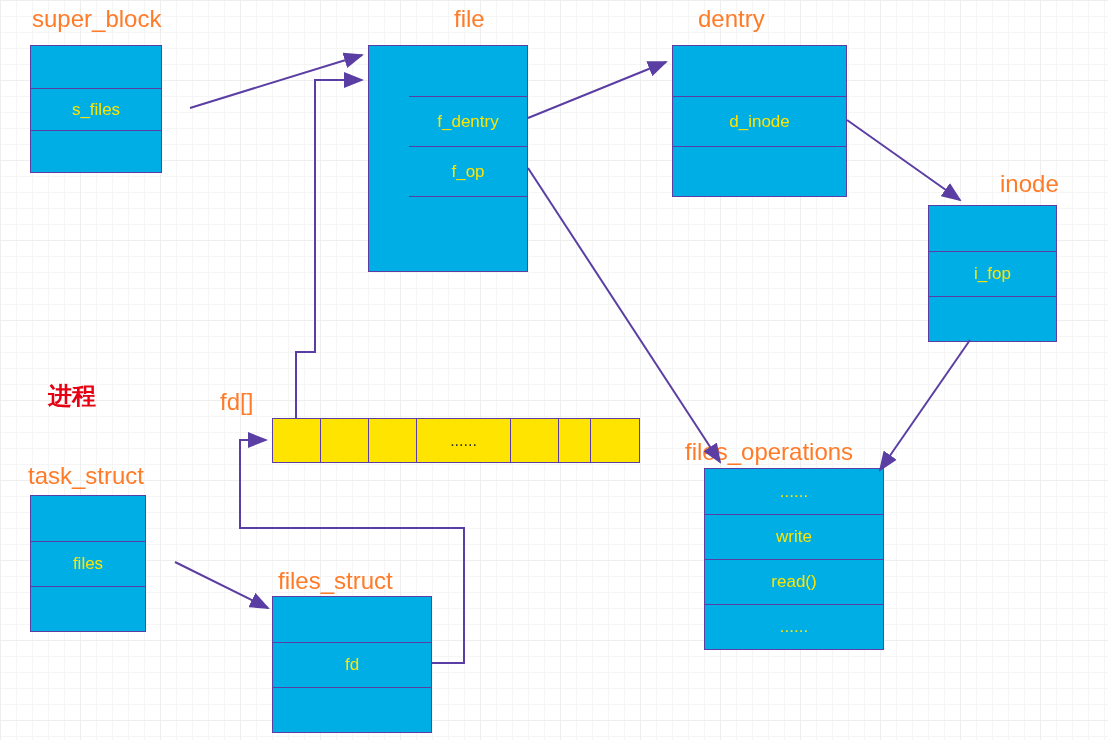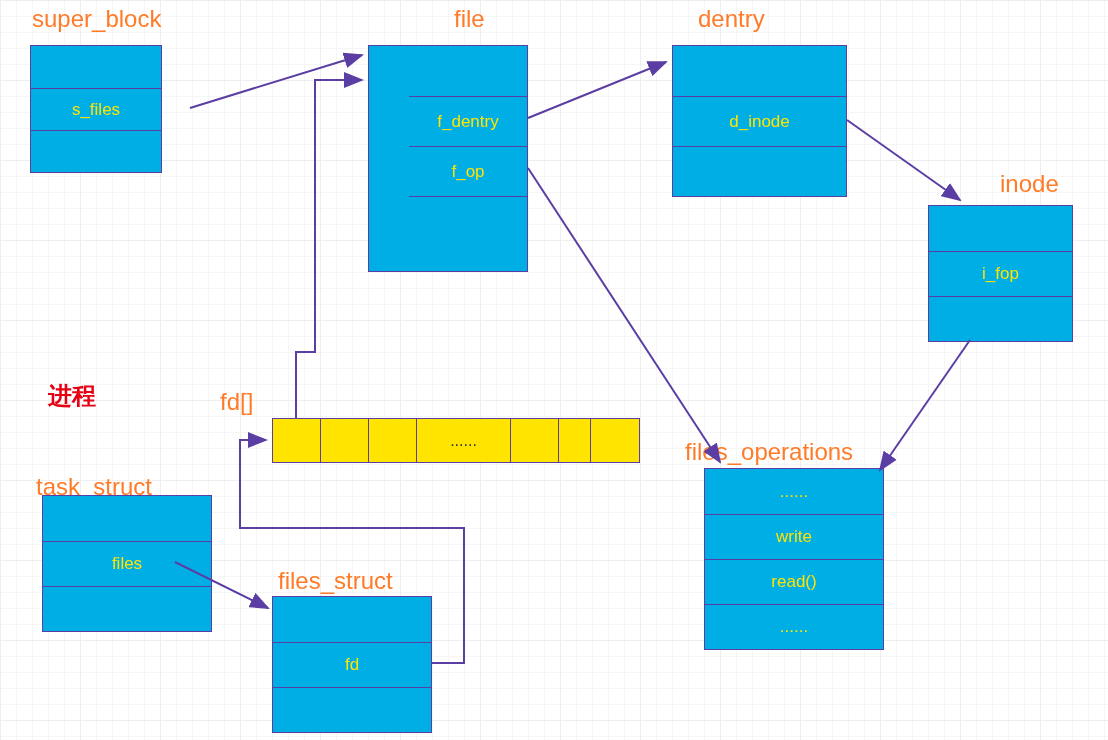--- a/index.html
+++ b/index.html
@@ -68,21 +68,21 @@
 </style>
 </head>
 <body>
 
 <div class="label" style="left:32px; top:5px;">super_block</div>
 <div class="label" style="left:422px; top:5px;margin-left:32px;">file</div>
 <div class="label" style="left:698px; top:5px;">dentry</div>
 <div class="label" style="left:1000px; top:170px;">inode</div>
 <div class="big-label" style="left:48px; top:380px;">进程</div>
 <div class="label" style="left:220px; top:388px;">fd[]</div>
-<div class="label" style="left:36px; top:462px;margin-top:11px;">task_struct</div>
+<div class="label" style="left:28px; top:462px;">task_struct</div>
 <div class="label" style="left:278px; top:567px;">files_struct</div>
 <div class="label" style="left:685px; top:438px;">files_operations</div>
 
 <div class="box" style="left:30px; top:45px; width:132px;">
   <div class="row" style="height:42px;"></div>
   <div class="row" style="height:42px;">s_files</div>
   <div class="row" style="height:42px;"></div>
 </div>
 
 <div class="box" style="left:368px; top:45px; width:160px;padding-left:40px;">
@@ -91,37 +91,37 @@
   <div class="row" style="height:50px;">f_op</div>
   <div class="row" style="height:75px;"></div>
 </div>
 
 <div class="box" style="left:672px; top:45px; width:175px;">
   <div class="row" style="height:50px;"></div>
   <div class="row" style="height:50px;">d_inode</div>
   <div class="row" style="height:50px;"></div>
 </div>
 
-<div class="box" style="left:928px; top:205px; width:145px;">
+<div class="box" style="left:928px; top:205px; width:129px;">
   <div class="row" style="height:45px;"></div>
   <div class="row" style="height:45px;">i_fop</div>
   <div class="row" style="height:45px;"></div>
 </div>
 
 <div class="fd-array" style="left:272px; top:418px; width:368px; height:45px;">
   <div class="fd-cell" style="width:48px;"></div>
   <div class="fd-cell" style="width:48px;"></div>
   <div class="fd-cell" style="width:48px;"></div>
   <div class="fd-cell" style="flex:1;">......</div>
   <div class="fd-cell" style="width:48px;"></div>
   <div class="fd-cell" style="width:32px;"></div>
   <div class="fd-cell" style="width:48px;"></div>
 </div>
 
-<div class="box" style="left:30px; top:495px; width:170px;margin-left:12px;">
+<div class="box" style="left:30px; top:495px; width:116px;">
   <div class="row" style="height:45px;"></div>
   <div class="row" style="height:45px;">files</div>
   <div class="row" style="height:45px;"></div>
 </div>
 
 <div class="box" style="left:272px; top:596px; width:160px;">
   <div class="row" style="height:45px;"></div>
   <div class="row" style="height:45px;">fd</div>
   <div class="row" style="height:45px;"></div>
 </div>

